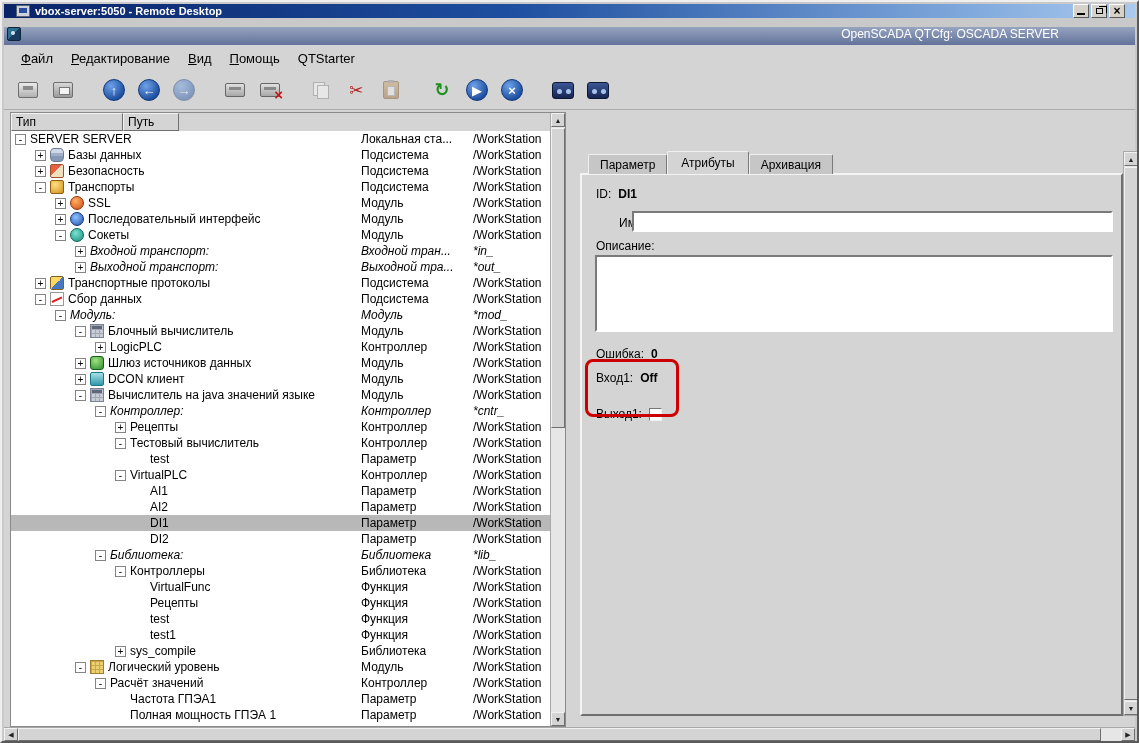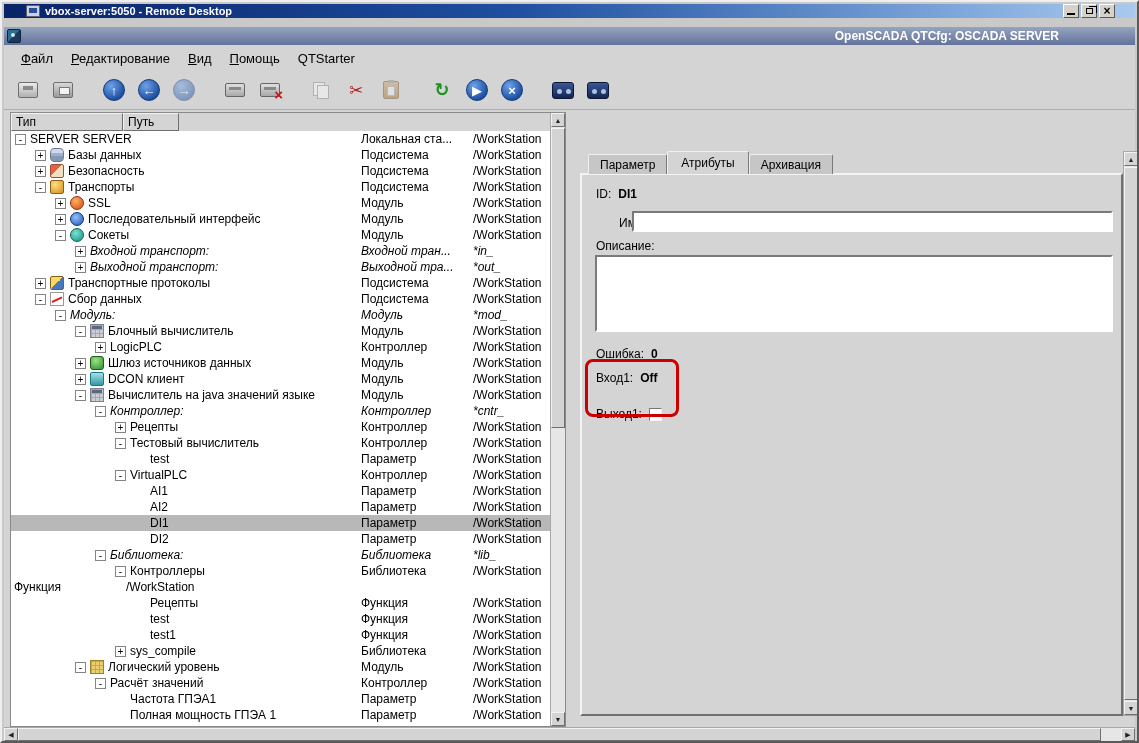--- a/index.html
+++ b/index.html
@@ -4,37 +4,37 @@
 <style>
   html,body{margin:0;padding:0;background:#555;}
   *{box-sizing:border-box;}
   .screen{position:relative;width:1139px;height:743px;background:#c9c9c9;
     border:2px solid;border-color:#efefef #5a5a5a #5a5a5a #efefef;overflow:hidden;
     font-family:"Liberation Sans","DejaVu Sans",sans-serif;color:#000;}
 
   
   .titlebar{position:absolute;left:2px;top:2px;right:2px;height:14px;
     background:linear-gradient(90deg,#092368 0%,#1e4fa0 45%,#7fa8dc 85%,#a9c9ee 100%);
-    display:flex;align-items:center;padding:0 20px;color:#fff;font-weight:bold;font-size:11px;}
+    display:flex;align-items:center;padding:0 10px;color:#fff;font-weight:bold;font-size:11px;}
   .tb-compicon{width:14px;height:12px;background:#cdd3dd;border:1px solid #5a6470;border-radius:1px;
     position:relative;margin:0 5px 0 2px;flex:none;}
   .tb-compicon::after{content:"";position:absolute;left:2px;top:2px;right:2px;bottom:3px;background:#2a4d9e;}
   .title-text{flex:1;white-space:nowrap;overflow:hidden;}
   .win-btn{width:16px;height:14px;background:#d6d2ca;border:1px solid;border-color:#fff #5a5a5a #5a5a5a #fff;
     margin-left:2px;position:relative;display:flex;align-items:center;justify-content:center;
     color:#000;font-size:10px;line-height:1;flex:none;}
   .glyph-min{position:absolute;left:3px;bottom:2px;width:8px;height:2px;background:#000;}
   .glyph-restore{position:absolute;left:4px;top:3px;width:7px;height:6px;border:1px solid #000;background:#d6d2ca;}
   .glyph-restore::before{content:"";position:absolute;left:2px;top:-3px;width:7px;height:6px;border:1px solid #000;border-bottom:none;border-left:none;}
   .glyph-close{font-weight:bold;font-size:12px;}
 
   
   .app-titlebar{position:absolute;left:2px;top:25px;right:2px;height:18px;
     background:linear-gradient(180deg,#96a4c0 0%,#62729a 100%);
-    display:flex;align-items:center;color:#fff;font-weight:bold;font-size:12px;}
+    display:flex;align-items:flex-start;color:#fff;font-weight:normal;font-size:12px;}
   .app-icon{width:14px;height:14px;margin-left:3px;border-radius:2px;flex:none;
     background:linear-gradient(135deg,#2e6f8e 0 50%,#183a5e 50%);border:1px solid #10243c;position:relative;}
   .app-icon::after{content:"";position:absolute;left:3px;top:3px;width:4px;height:4px;background:#cfe2ee;border-radius:50%;}
   .app-title-text{margin-left:auto;padding-right:76px;white-space:nowrap;}
 
   
   .menubar{position:absolute;left:2px;top:43px;right:2px;height:26px;background:#d4d4d4;
     display:flex;align-items:center;padding-left:8px;font-size:13px;}
   .menu-item{padding:3px 9px;white-space:nowrap;}
   .menu-item u{text-decoration:underline;}
@@ -496,20 +496,25 @@
         <div class="tree-row">
           <div class="tr-name">
             <span style="width: 104px; flex: 0 0 auto;"></span>
             <span class="expander">-</span>
             <span>Контроллеры</span>
           </div>
           <div class="tr-type">Библиотека</div>
           <div class="tr-path">/WorkStation</div>
         </div>
         <div class="tree-row">
+          <div class="tr-name">
+            <span style="width: 124px; flex: 0 0 auto;"></span>
+            <span class="expander hidden"></span>
+            <span>VirtualFunc</span>
+          </div>
           <div class="tr-type">Функция</div>
           <div class="tr-path">/WorkStation</div>
         </div>
         <div class="tree-row">
           <div class="tr-name">
             <span style="width: 124px; flex: 0 0 auto;"></span>
             <span class="expander hidden"></span>
             <span>Рецепты</span>
           </div>
           <div class="tr-type">Функция</div>

